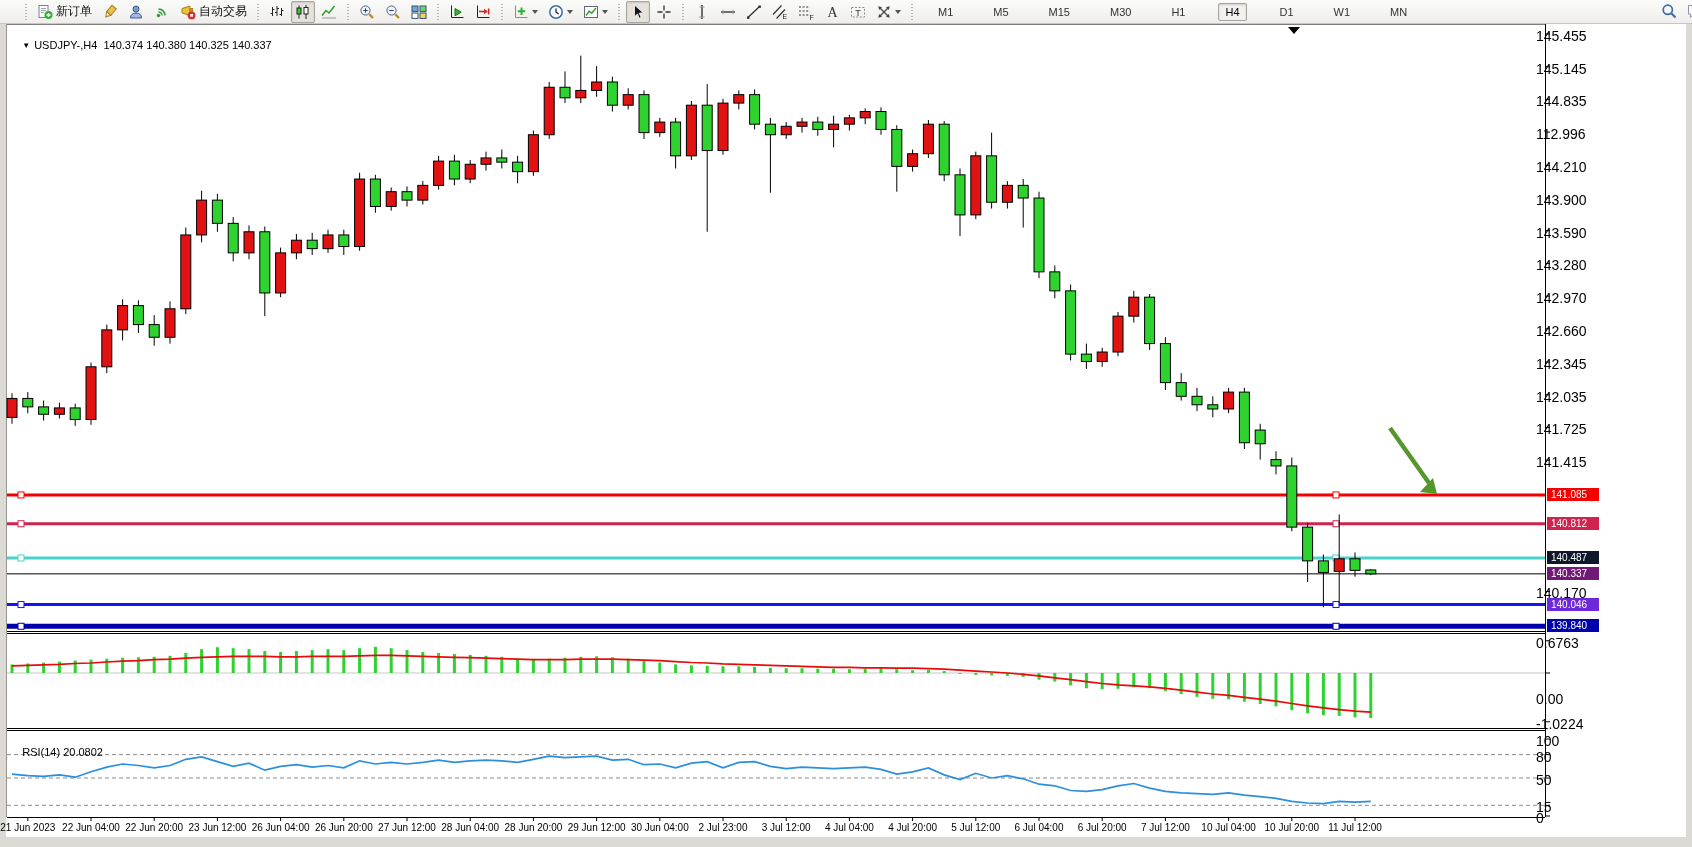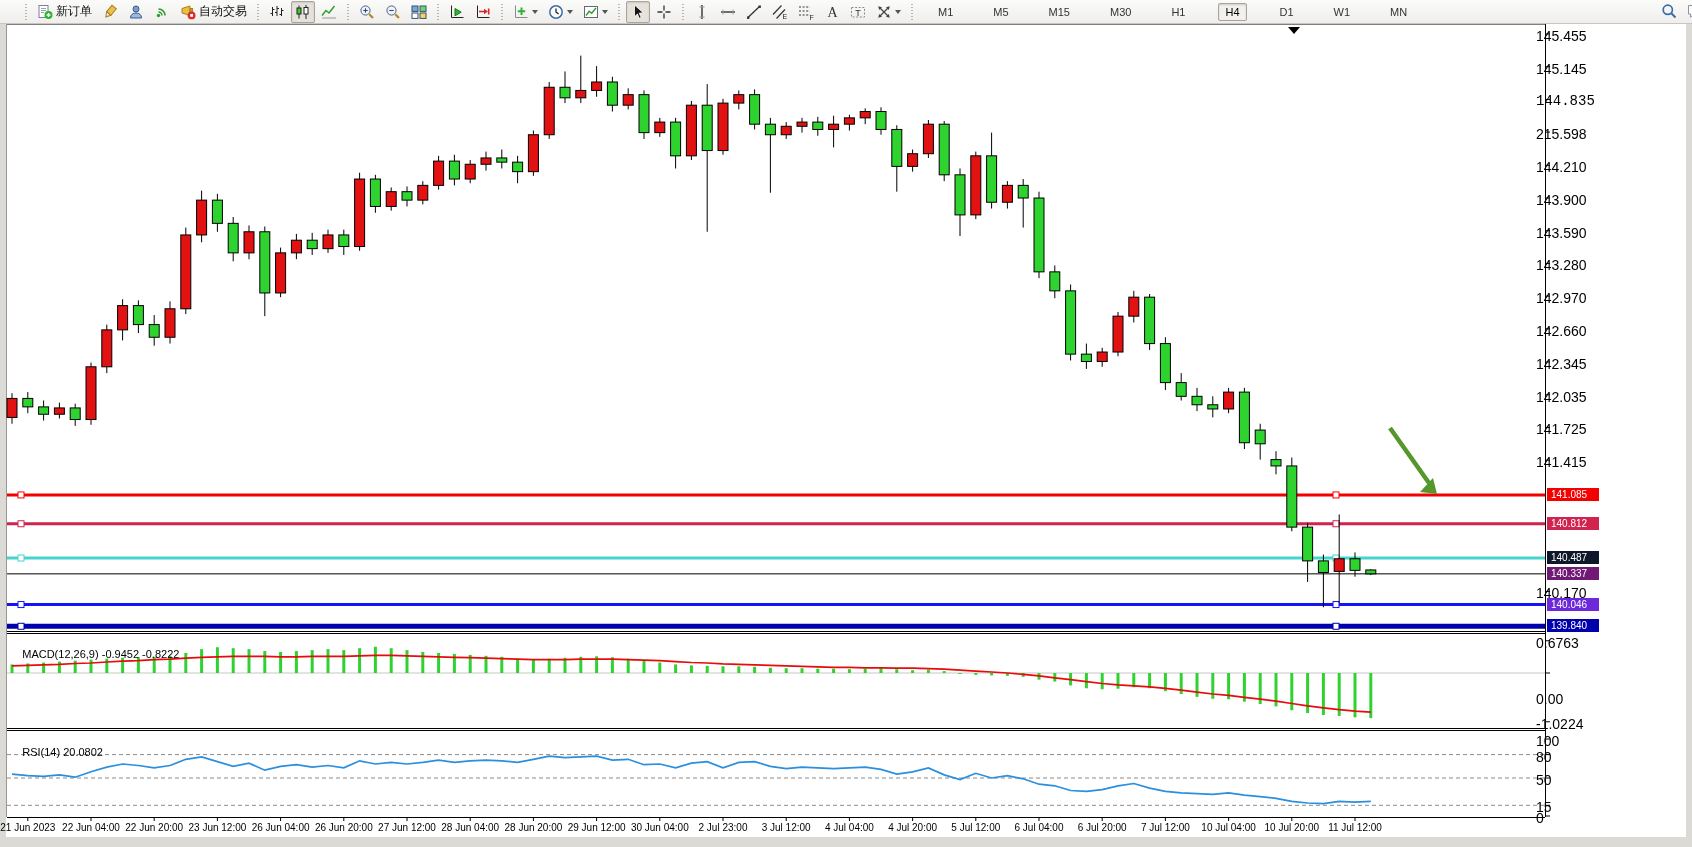--- a/index.html
+++ b/index.html
@@ -614,33 +614,33 @@
           <span>
             <svg width="16" height="16" viewBox="0 0 16 16">
               <path d="M1.5 2.5h13v8.5H7l-3.4 3.2v-3.2H1.5z" fill="#fdfdfd" stroke="#8a93a5"></path>
             </svg>
           </span>
           <span class="badge-red">1</span>
         </span>
       </div>
     </div>
 
+  <div class="abs" id="chart-title">
+    <span class="tri">▼</span><span>USDJPY-,H4</span><span>  </span><span>140.374 140.380 140.325 140.337</span>
+  </div>
 
-  <div class="abs panel-label" style="left:10px;top:636px;">
-    <span>MACD(12,26,9)</span> <span>-0.9452 -0.8222</span>
-  </div>
   <div class="abs panel-label" style="left:10px;top:734px;">
     <span>RSI(14)</span> <span>20.0802</span>
   </div>
 
   <div id="labels-layer">
       <div class="tick-label" style="top: 34px;">145.455</div>
       <div class="tick-label" style="top: 66.6988px;">145.145</div>
-      <div class="tick-label" style="top: 99.3976px; font-family: Liberation Mono, monospace;">144.835</div>
-      <div class="tick-label" style="top: 132.096px;">215.598</div>
+      <div class="tick-label" style="top: 99.3976px;">144.835</div>
+      <div class="tick-label" style="top: 132.096px;">112.996</div>
       <div class="tick-label" style="top: 165.323px;">144.210</div>
       <div class="tick-label" style="top: 198.021px;">143.900</div>
       <div class="tick-label" style="top: 230.72px;">143.590</div>
       <div class="tick-label" style="top: 263.419px;">143.280</div>
       <div class="tick-label" style="top: 296.118px;">142.970</div>
       <div class="tick-label" style="top: 328.817px;">142.660</div>
       <div class="tick-label" style="top: 362.043px;">142.345</div>
       <div class="tick-label" style="top: 394.742px;">142.035</div>
       <div class="tick-label" style="top: 427.44px;">141.725</div>
       <div class="tick-label" style="top: 460.139px;">141.415</div>

